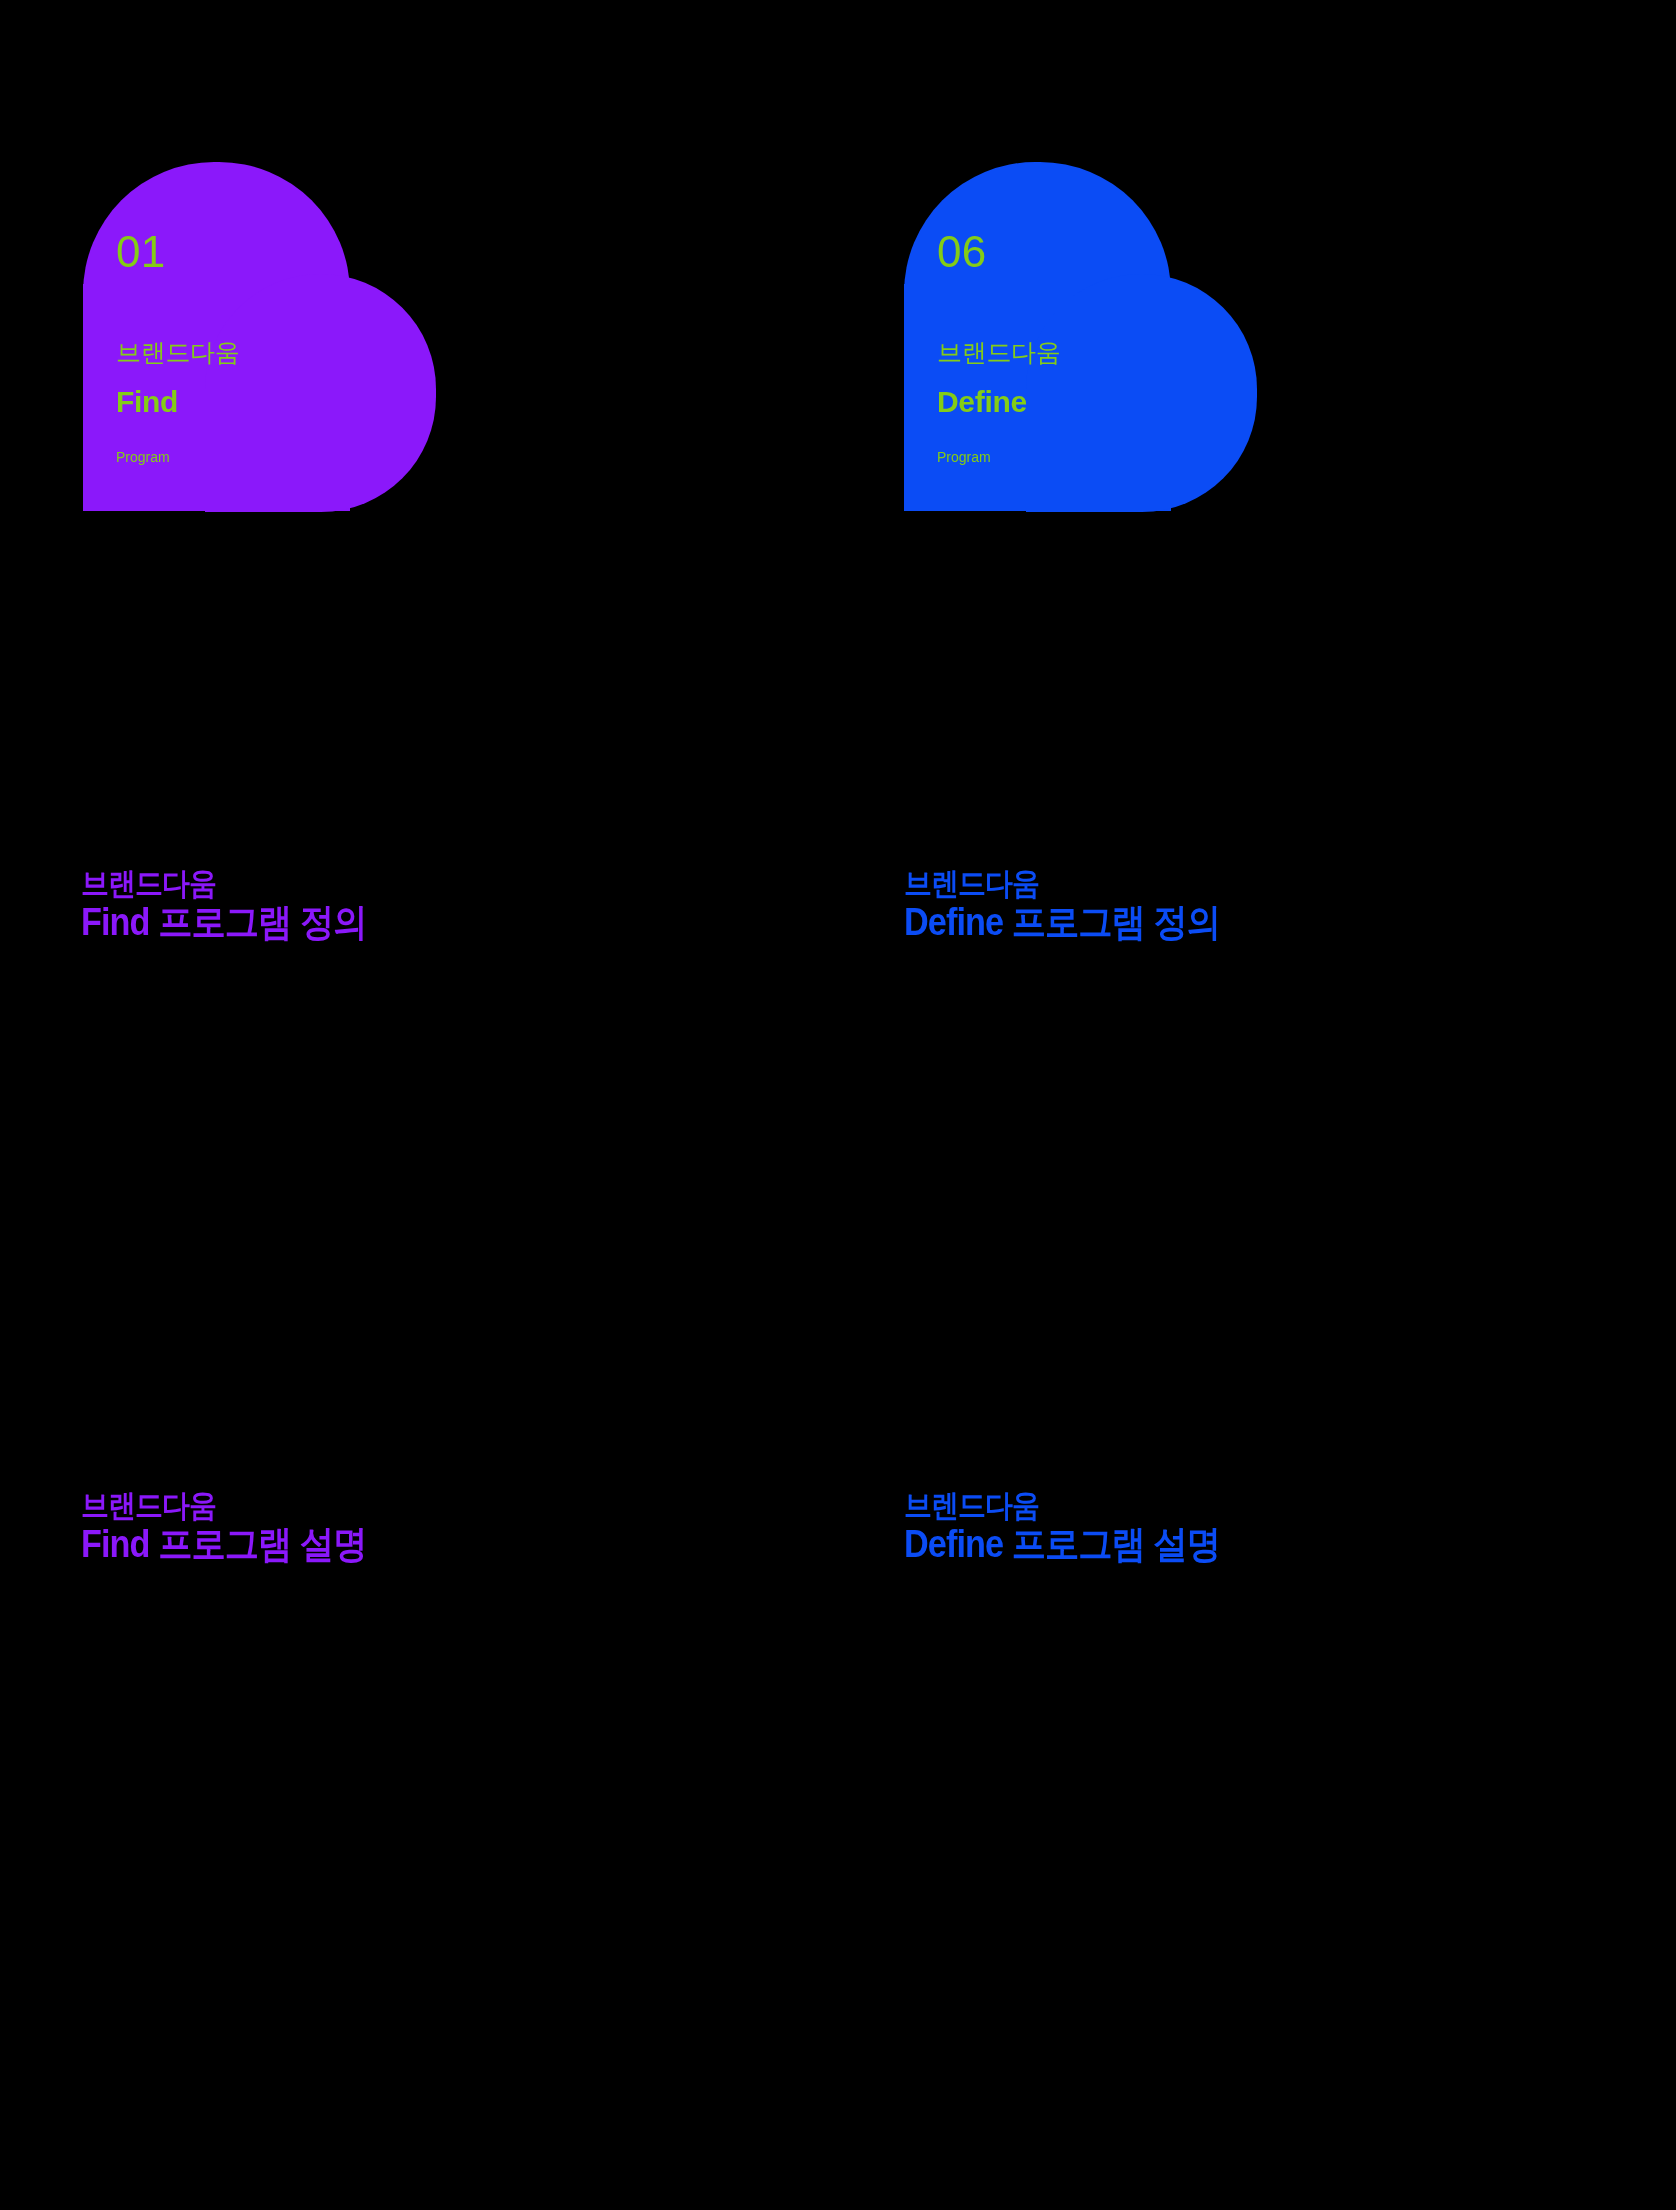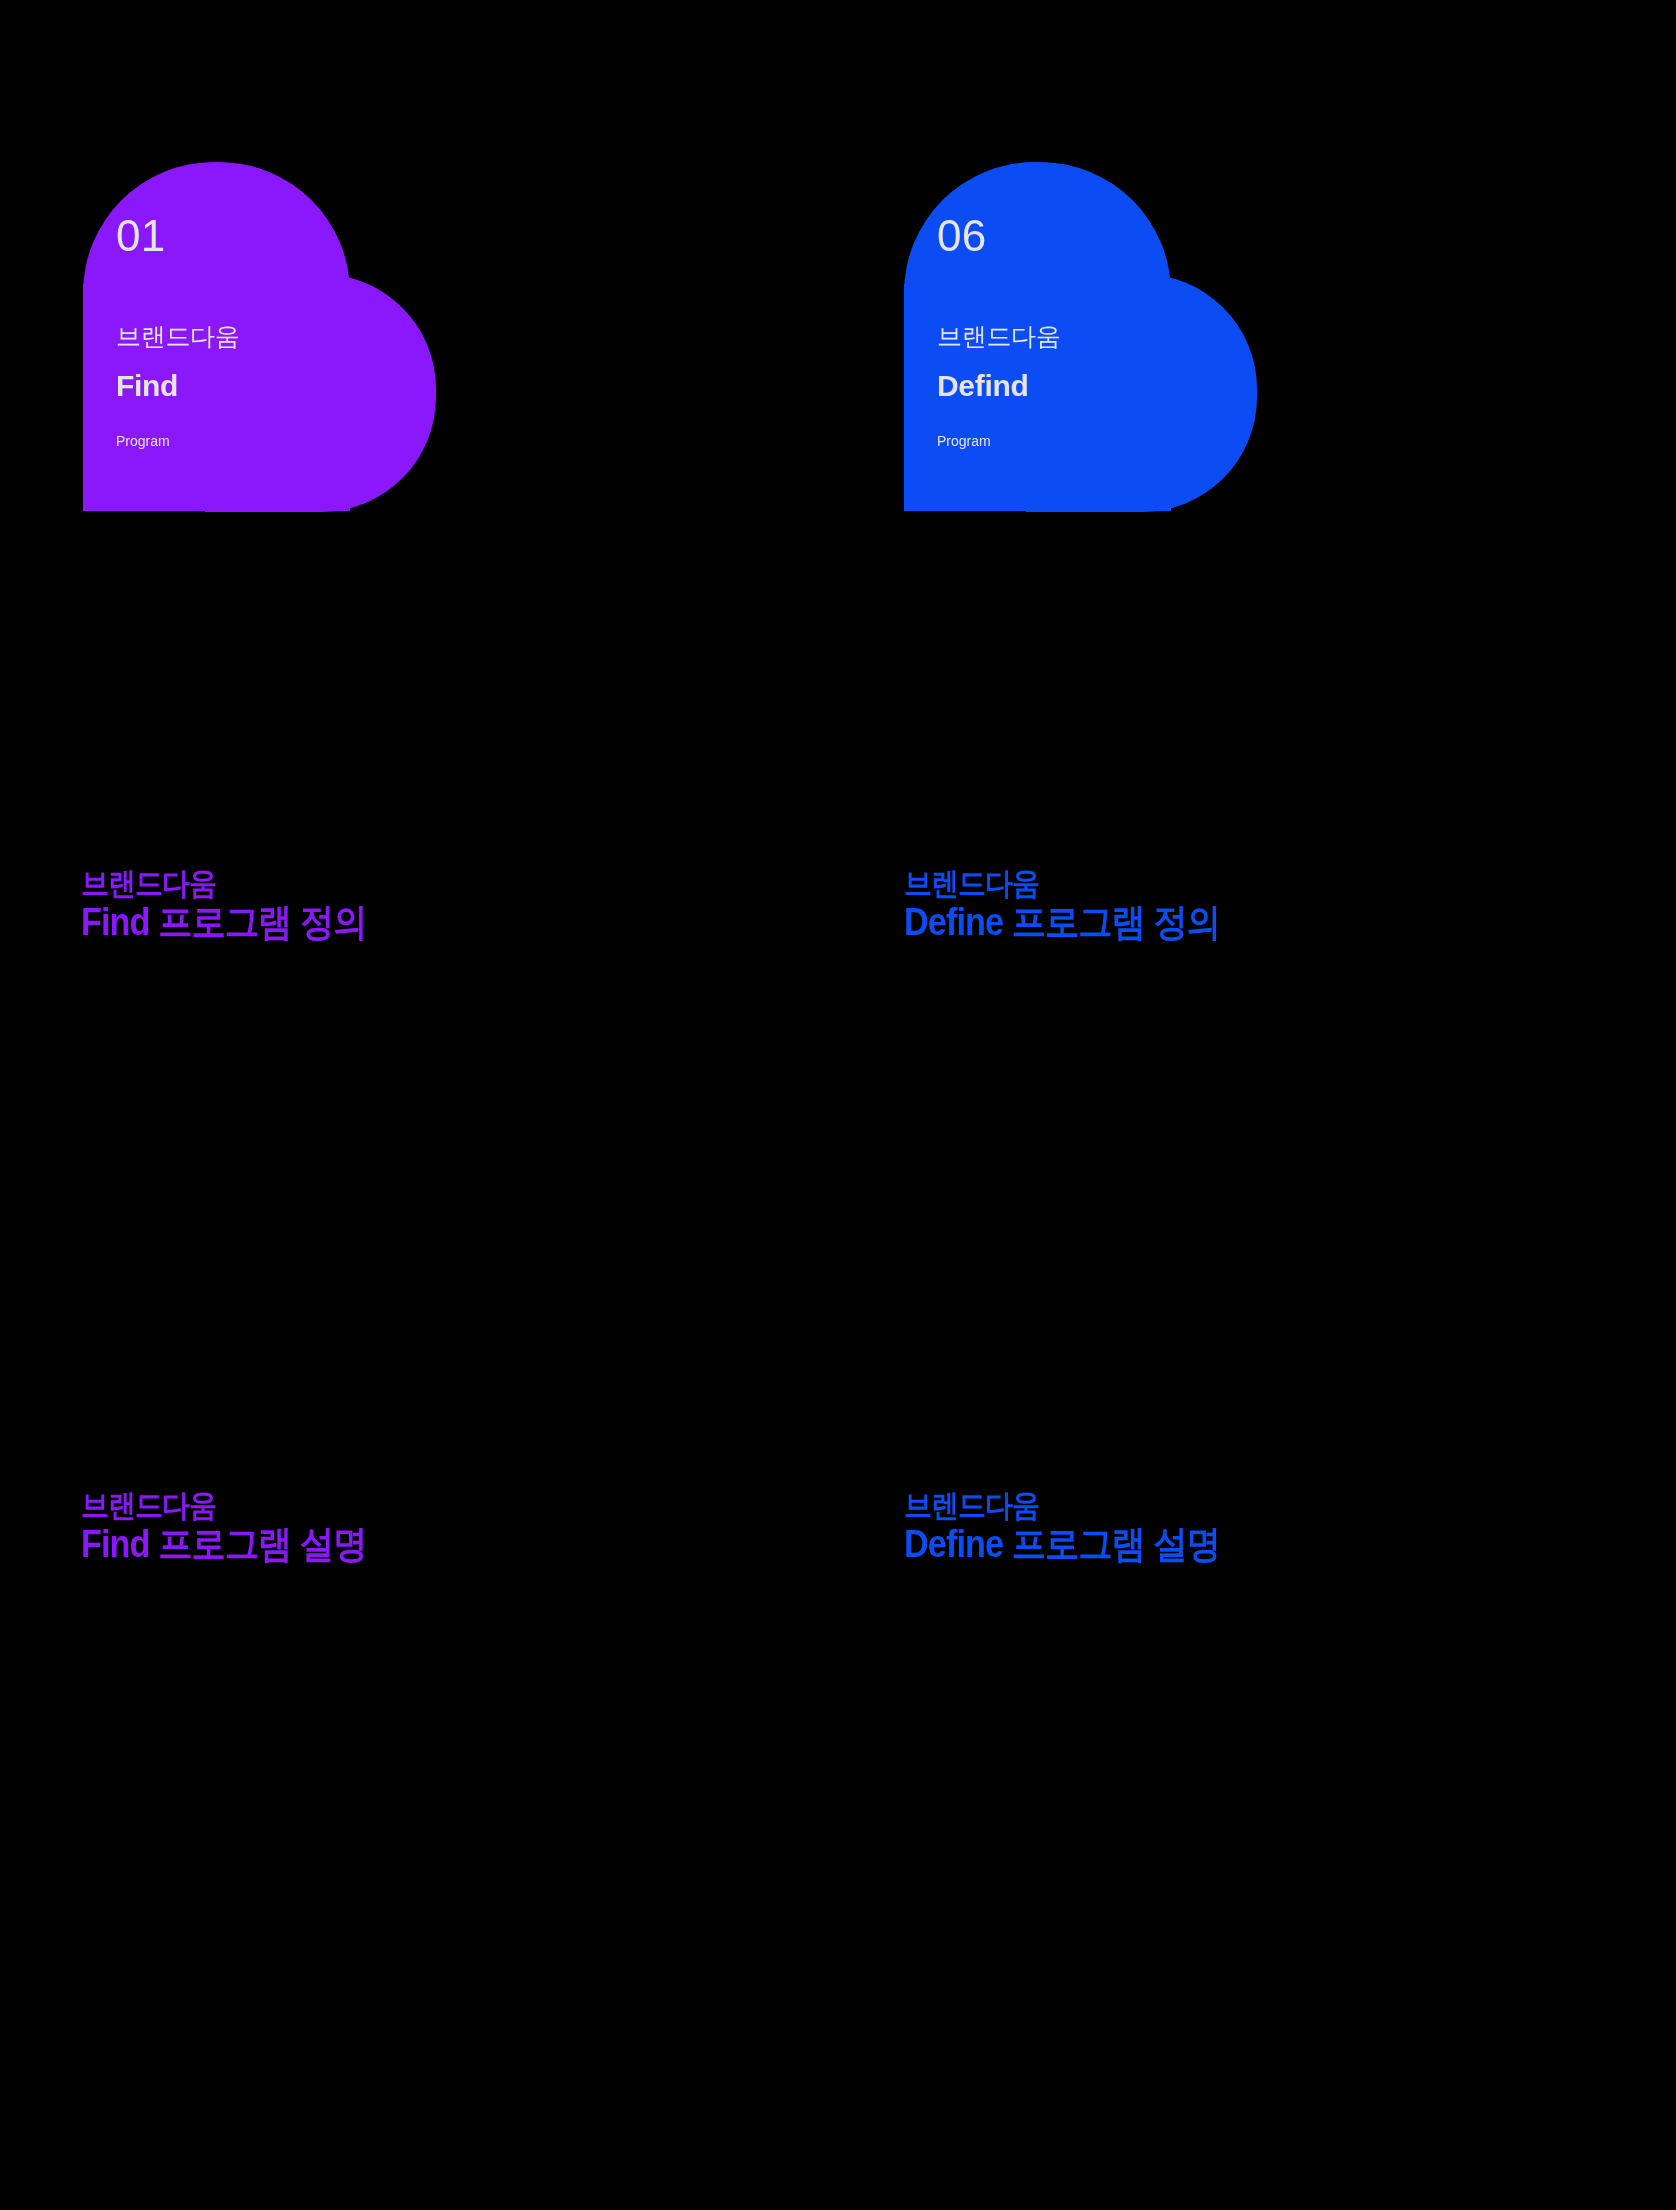--- a/index.html
+++ b/index.html
@@ -53,25 +53,25 @@
     left: 0;
     bottom: 0;
     width: 267px;
     height: 227px;
     background: var(--brand);
   }
 
   .card-content {
     position: absolute;
     left: 33px;
-    top: 0;
+    top: 16px;
     width: 227px;
     height: 100%;
     z-index: 3;
-    color: #e5e5e5;
+    color: #84cc16;
   }
   .card-number {
     position: absolute;
     top: 52px;
     left: 0;
     font-size: 44px;
     font-weight: 400;
     letter-spacing: 0.4px;
     line-height: 1;
   }
@@ -145,21 +145,21 @@
 <div class="card" style="left:904px; top:162px; --brand:#0B4CF5;">
   <div class="card-shape">
     <div class="lobe-main"></div>
     <div class="lobe-fill"></div>
     <div class="lobe-sub"></div>
   </div>
   <div class="card-content">
     <div class="card-number">06</div>
     <div class="card-mid">
       <div class="card-kr">브랜드다움</div>
-      <div class="card-en">Defind</div>
+      <div class="card-en">Define</div>
     </div>
     <div class="card-sub">Program</div>
   </div>
 </div>
 
 <div class="section-heading" style="left:81px; top:867px; color:#8B18FA;">
   <span class="line-kr">브랜드다움</span>
   <span class="line-main">Find 프로그램 정의</span>
 </div>
 

